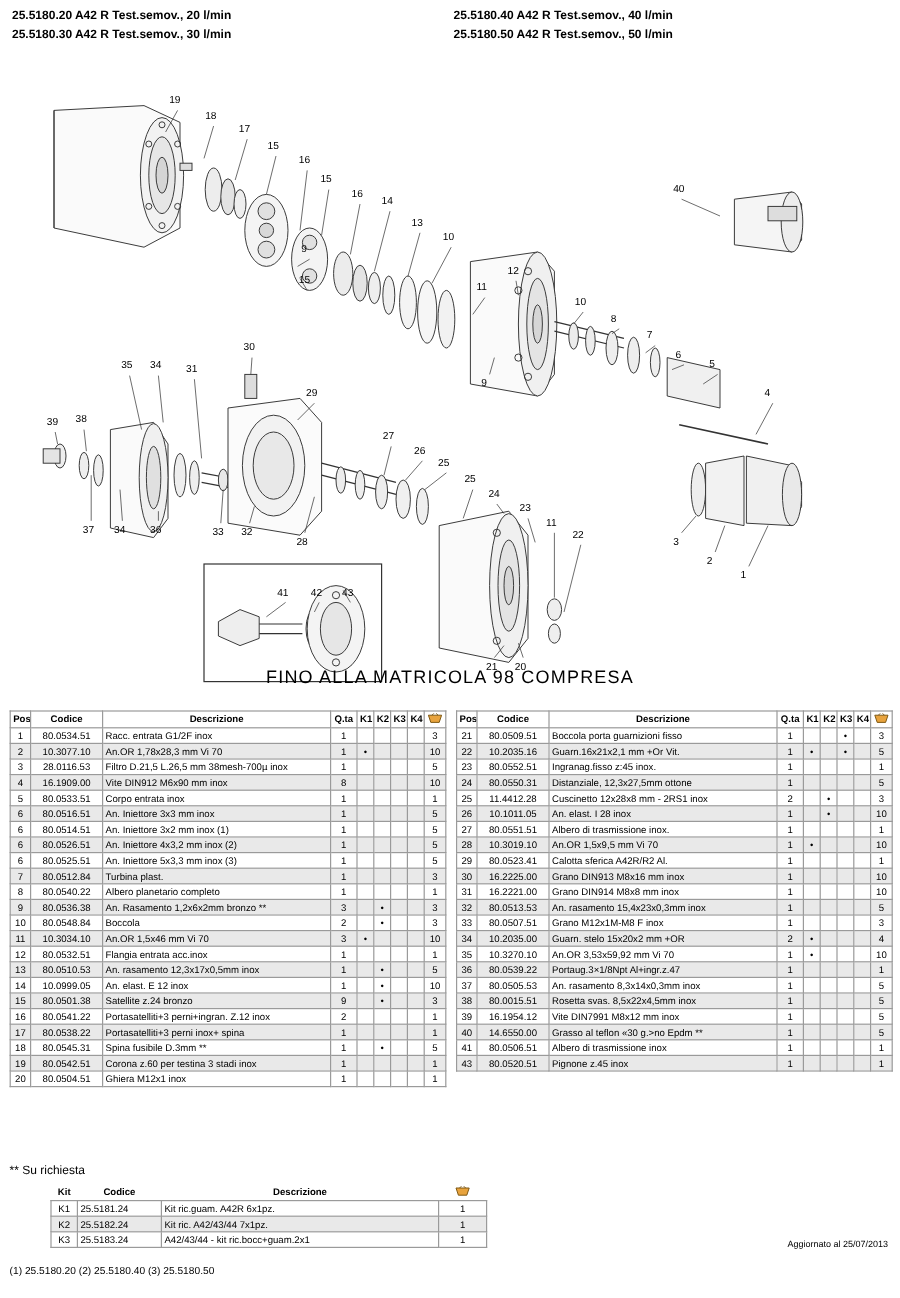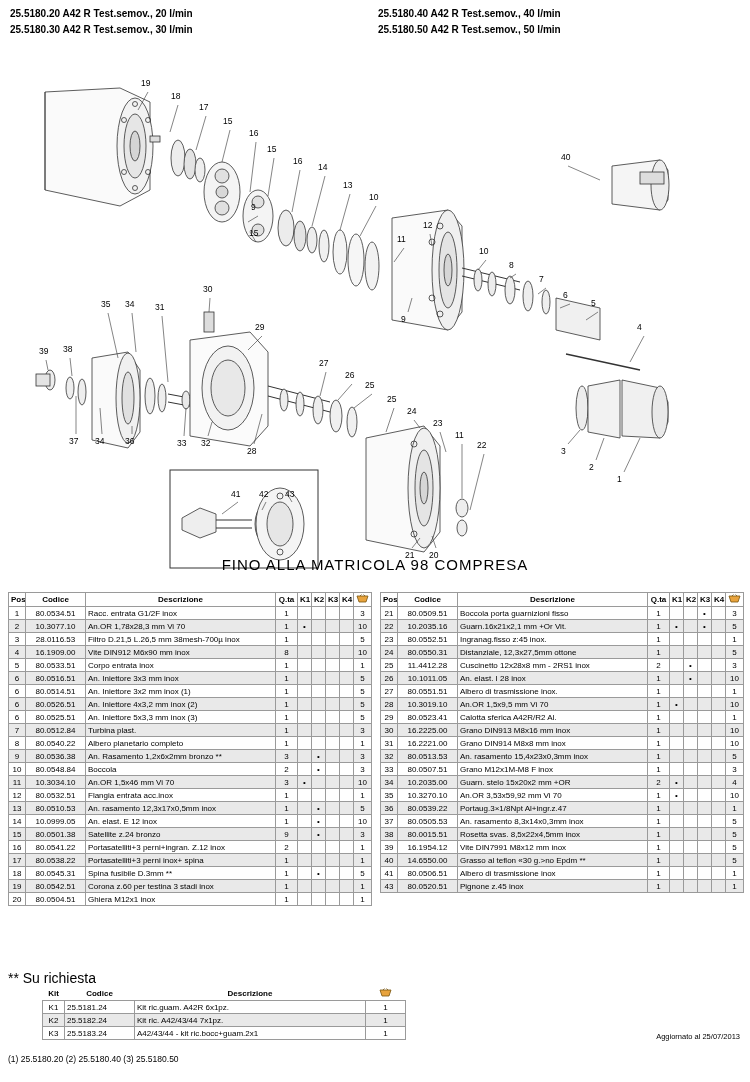--- a/index.html
+++ b/index.html
@@ -62,21 +62,21 @@
   .kit th, .kit td {
     border:1px solid #9a9a9a; padding:1px 2px; height:13px; white-space:nowrap; overflow:hidden;
   }
   .kit thead th { font-weight:bold; text-align:center; border:none; background:#fff; }
   .kit tbody tr:nth-child(even) { background:#e9e9e9; }
   .k-kit { width:22px; text-align:center; }
   .k-cod { width:70px; text-align:left; }
   .k-des { width:auto; text-align:left; }
   .k-q   { width:40px; text-align:center; }
 
-  .footnote { position:absolute; left:0; top:378px; font-size:14px; }
+  .footnote { position:absolute; left:0; top:378px; font-size:10px; }
   .legend { position:absolute; left:0; top:462px; font-size:8.5px; }
   .aggiorn { position:absolute; right:4px; top:440px; font-size:7.5px; }
   .kit-hdr-nb th { border:none !important; }
 </style>
 </head>
 <body>
 
 <div class="headers">
   <div class="hdr-col hdr-l1">25.5180.20 A42 R Test.semov., 20 l/min</div>
   <div class="hdr-col hdr-l2">25.5180.30 A42 R Test.semov., 30 l/min</div>

